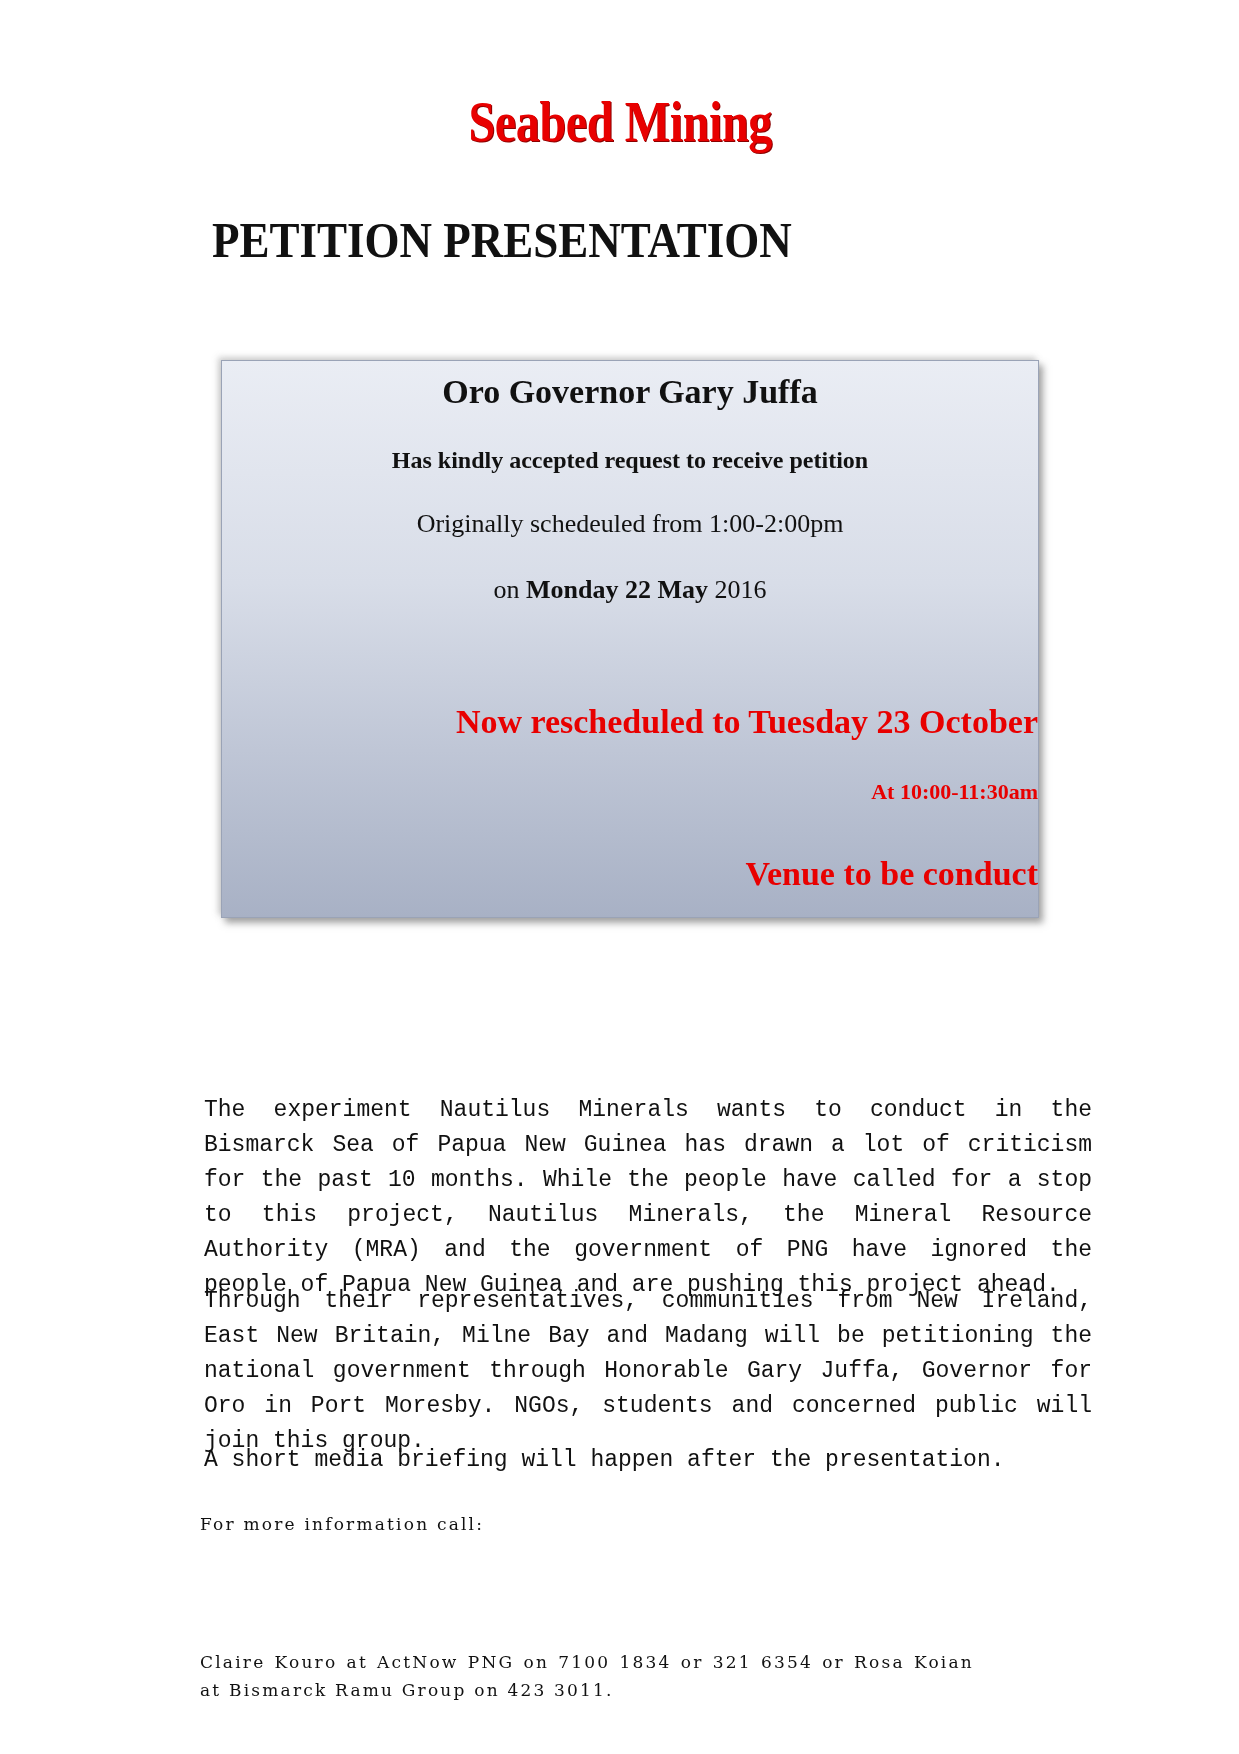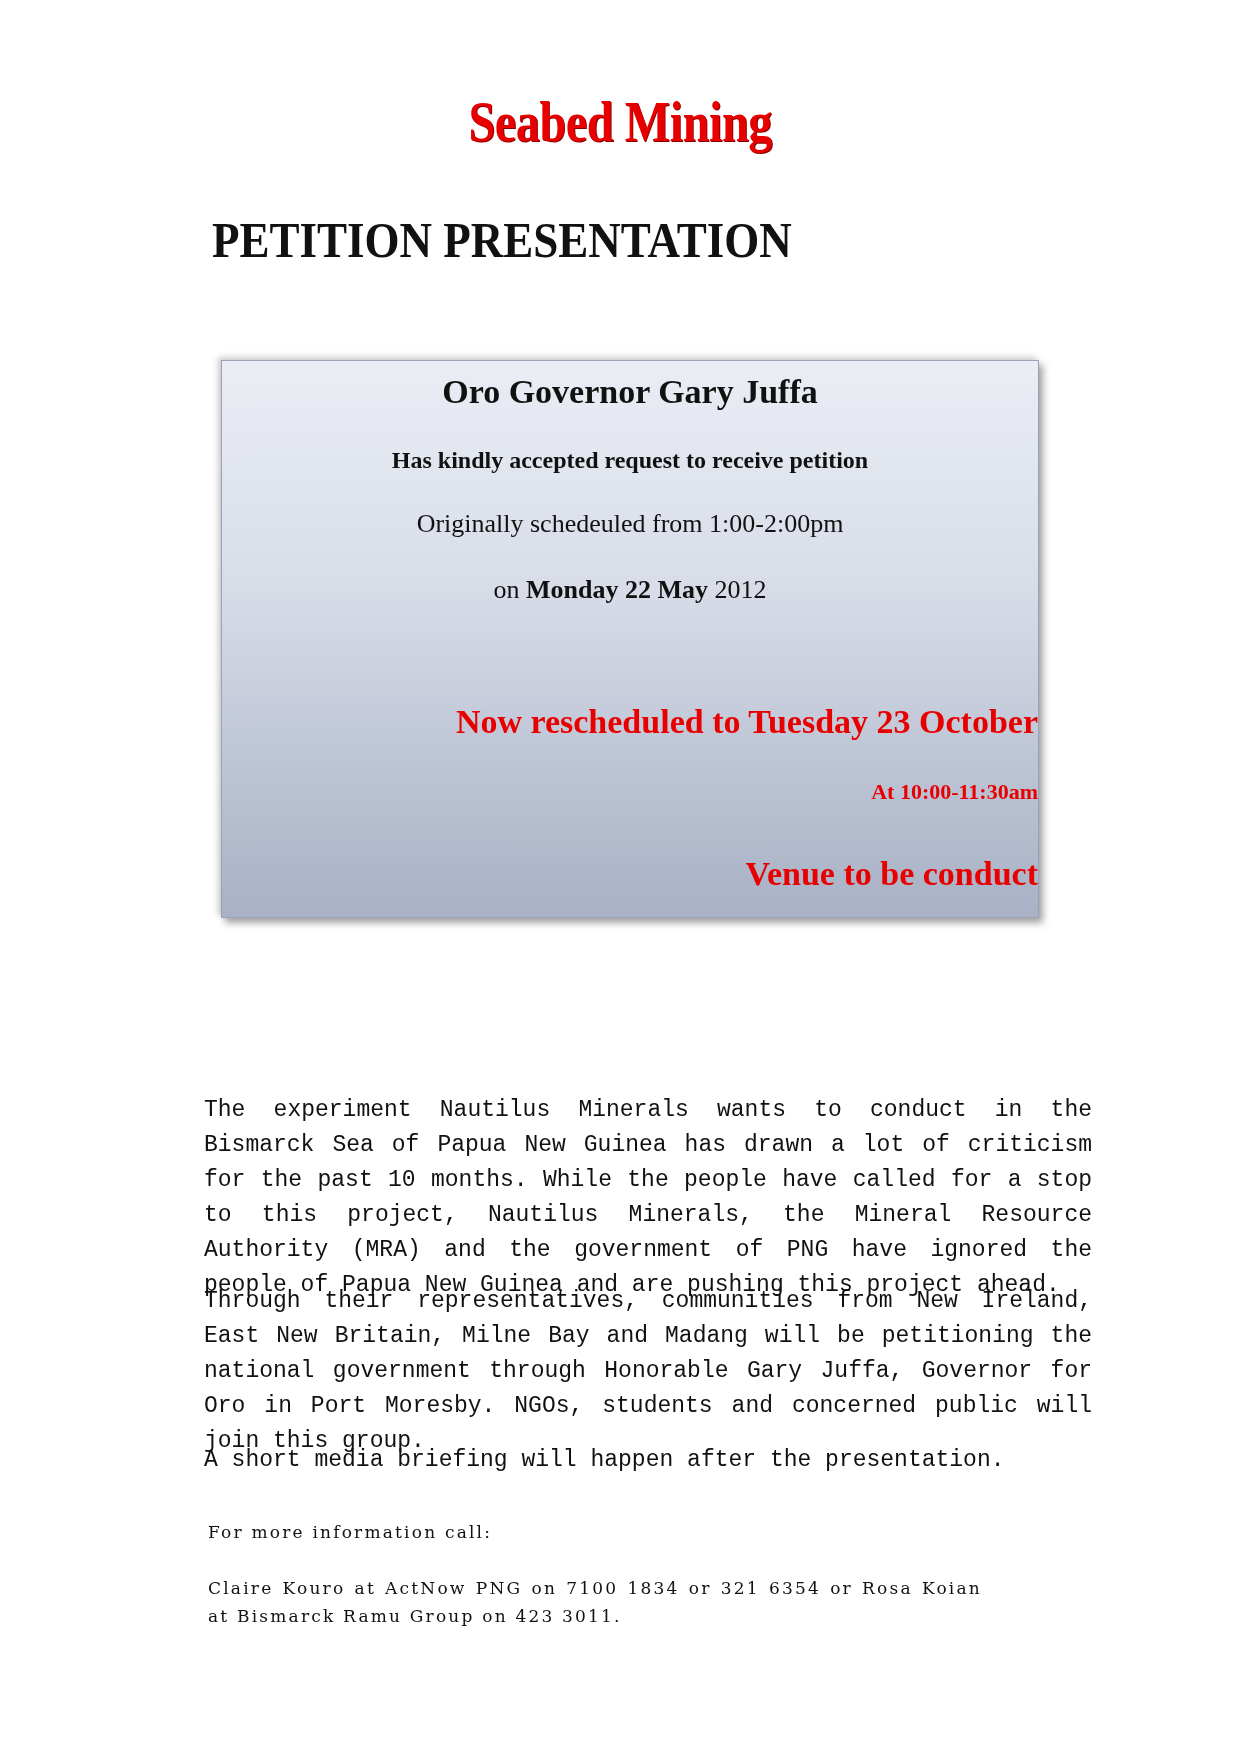--- a/index.html
+++ b/index.html
@@ -52,36 +52,36 @@
     text-align: justify; text-align-last: left;
     margin: 12px;
   }
   #para-1 { top: 1081px; }
   #para-2 { top: 1272px; }
   #para-3 { top: 1431px; }
 
   .contact {
     position: absolute; left: 192px;
     font-family: "DejaVu Serif", "Liberation Serif", serif;
-    font-size: 17px; letter-spacing: 2.2px; color: #111; margin: 16px;
+    font-size: 17px; letter-spacing: 2.2px; color: #111; margin: 8px;
   }
   #contact-heading { top: 1506px; }
-  #contact-body { top: 1558px; width: 774px; line-height: 28px; text-align: justify; text-align-last: left; }
+  #contact-body { top: 1640px; width: 774px; line-height: 28px; text-align: justify; text-align-last: left; }
 </style>
 </head>
 <body>
 
 <div id="doc-title" class="abs">Seabed Mining</div>
 <div id="doc-subtitle" class="abs">PETITION PRESENTATION</div>
 
 <div id="info-box" class="abs">
   <div class="box-line l-name">Oro Governor Gary Juffa</div>
   <div class="box-line l-accept">Has kindly accepted request to receive petition</div>
   <div class="box-line l-orig">Originally schedeuled from 1:00-2:00pm</div>
-  <div class="box-line l-date"><span>on </span><b>Monday 22 May</b><span> 2012</span></div>
+  <div class="box-line l-date"><span>on </span><b>Monday 22 May</b><span> 2016</span></div>
   <div class="box-line l-red l-resched">Now rescheduled to Tuesday 23 October</div>
   <div class="box-line l-red l-time">At 10:00-11:30am</div>
   <div class="box-line l-red l-tba">Venue to be conduct</div>
 </div>
 
 <p id="para-1" class="para">The experiment Nautilus Minerals wants to conduct in the Bismarck Sea of Papua New Guinea has drawn a lot of criticism for the past 10 months. While the people have called for a stop to this project, Nautilus Minerals, the Mineral Resource Authority (MRA) and the government of PNG have ignored the people of Papua New Guinea and are pushing this project ahead.</p>
 <p id="para-2" class="para">Through their representatives, communities from New Ireland, East New Britain, Milne Bay and Madang will be petitioning the national government through Honorable Gary Juffa, Governor for Oro in Port Moresby. NGOs, students and concerned public will join this group.</p>
 <p id="para-3" class="para">A short media briefing will happen after the presentation.</p>
 
 <p id="contact-heading" class="contact">For more information call:</p>

